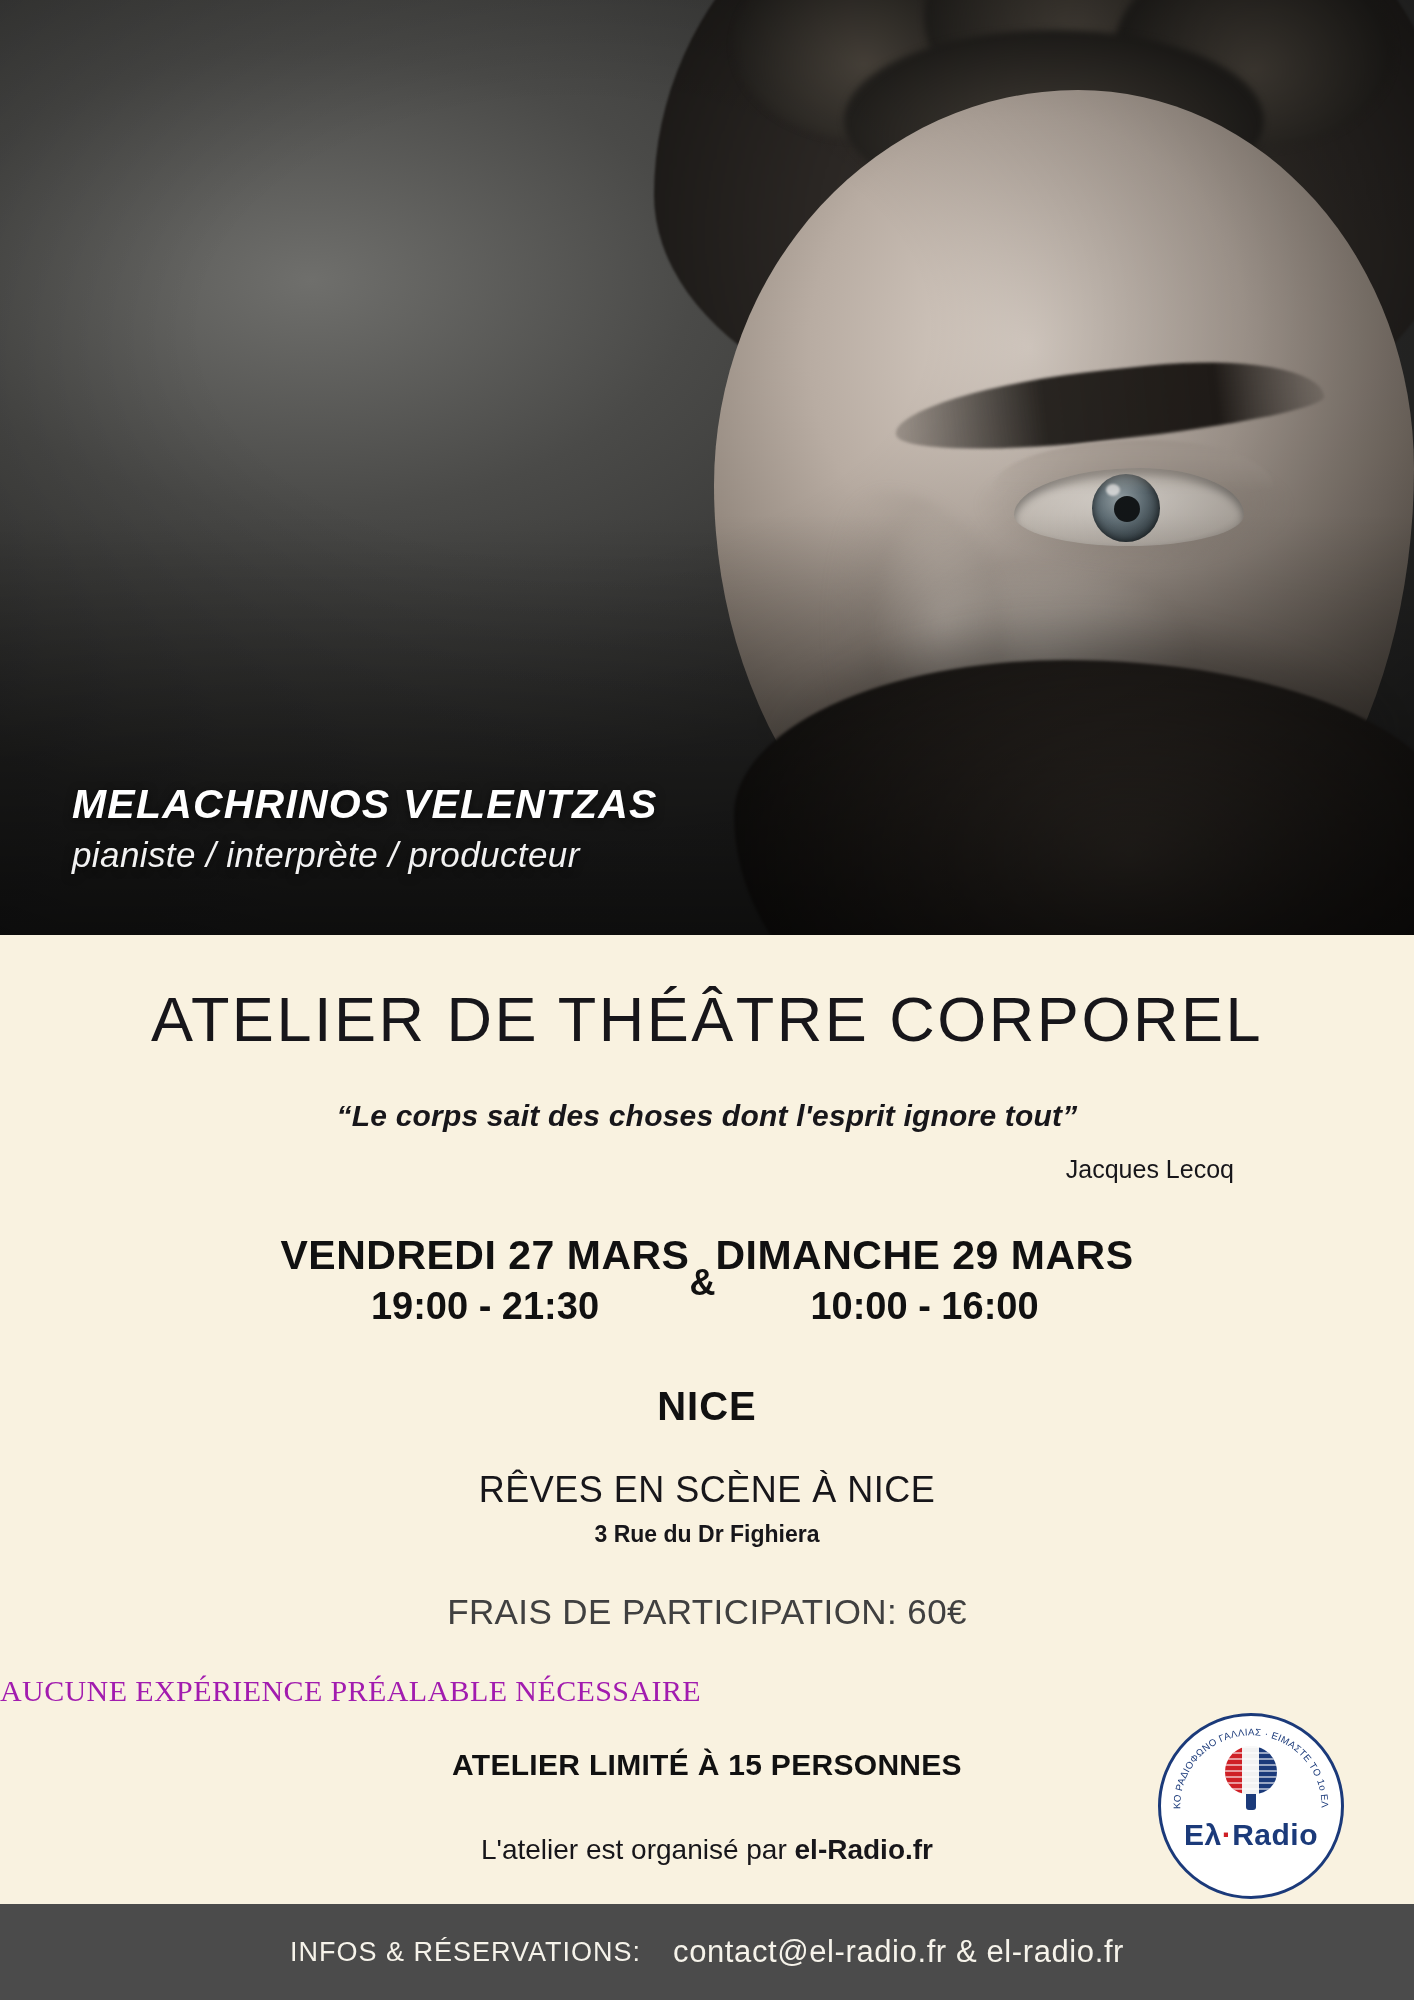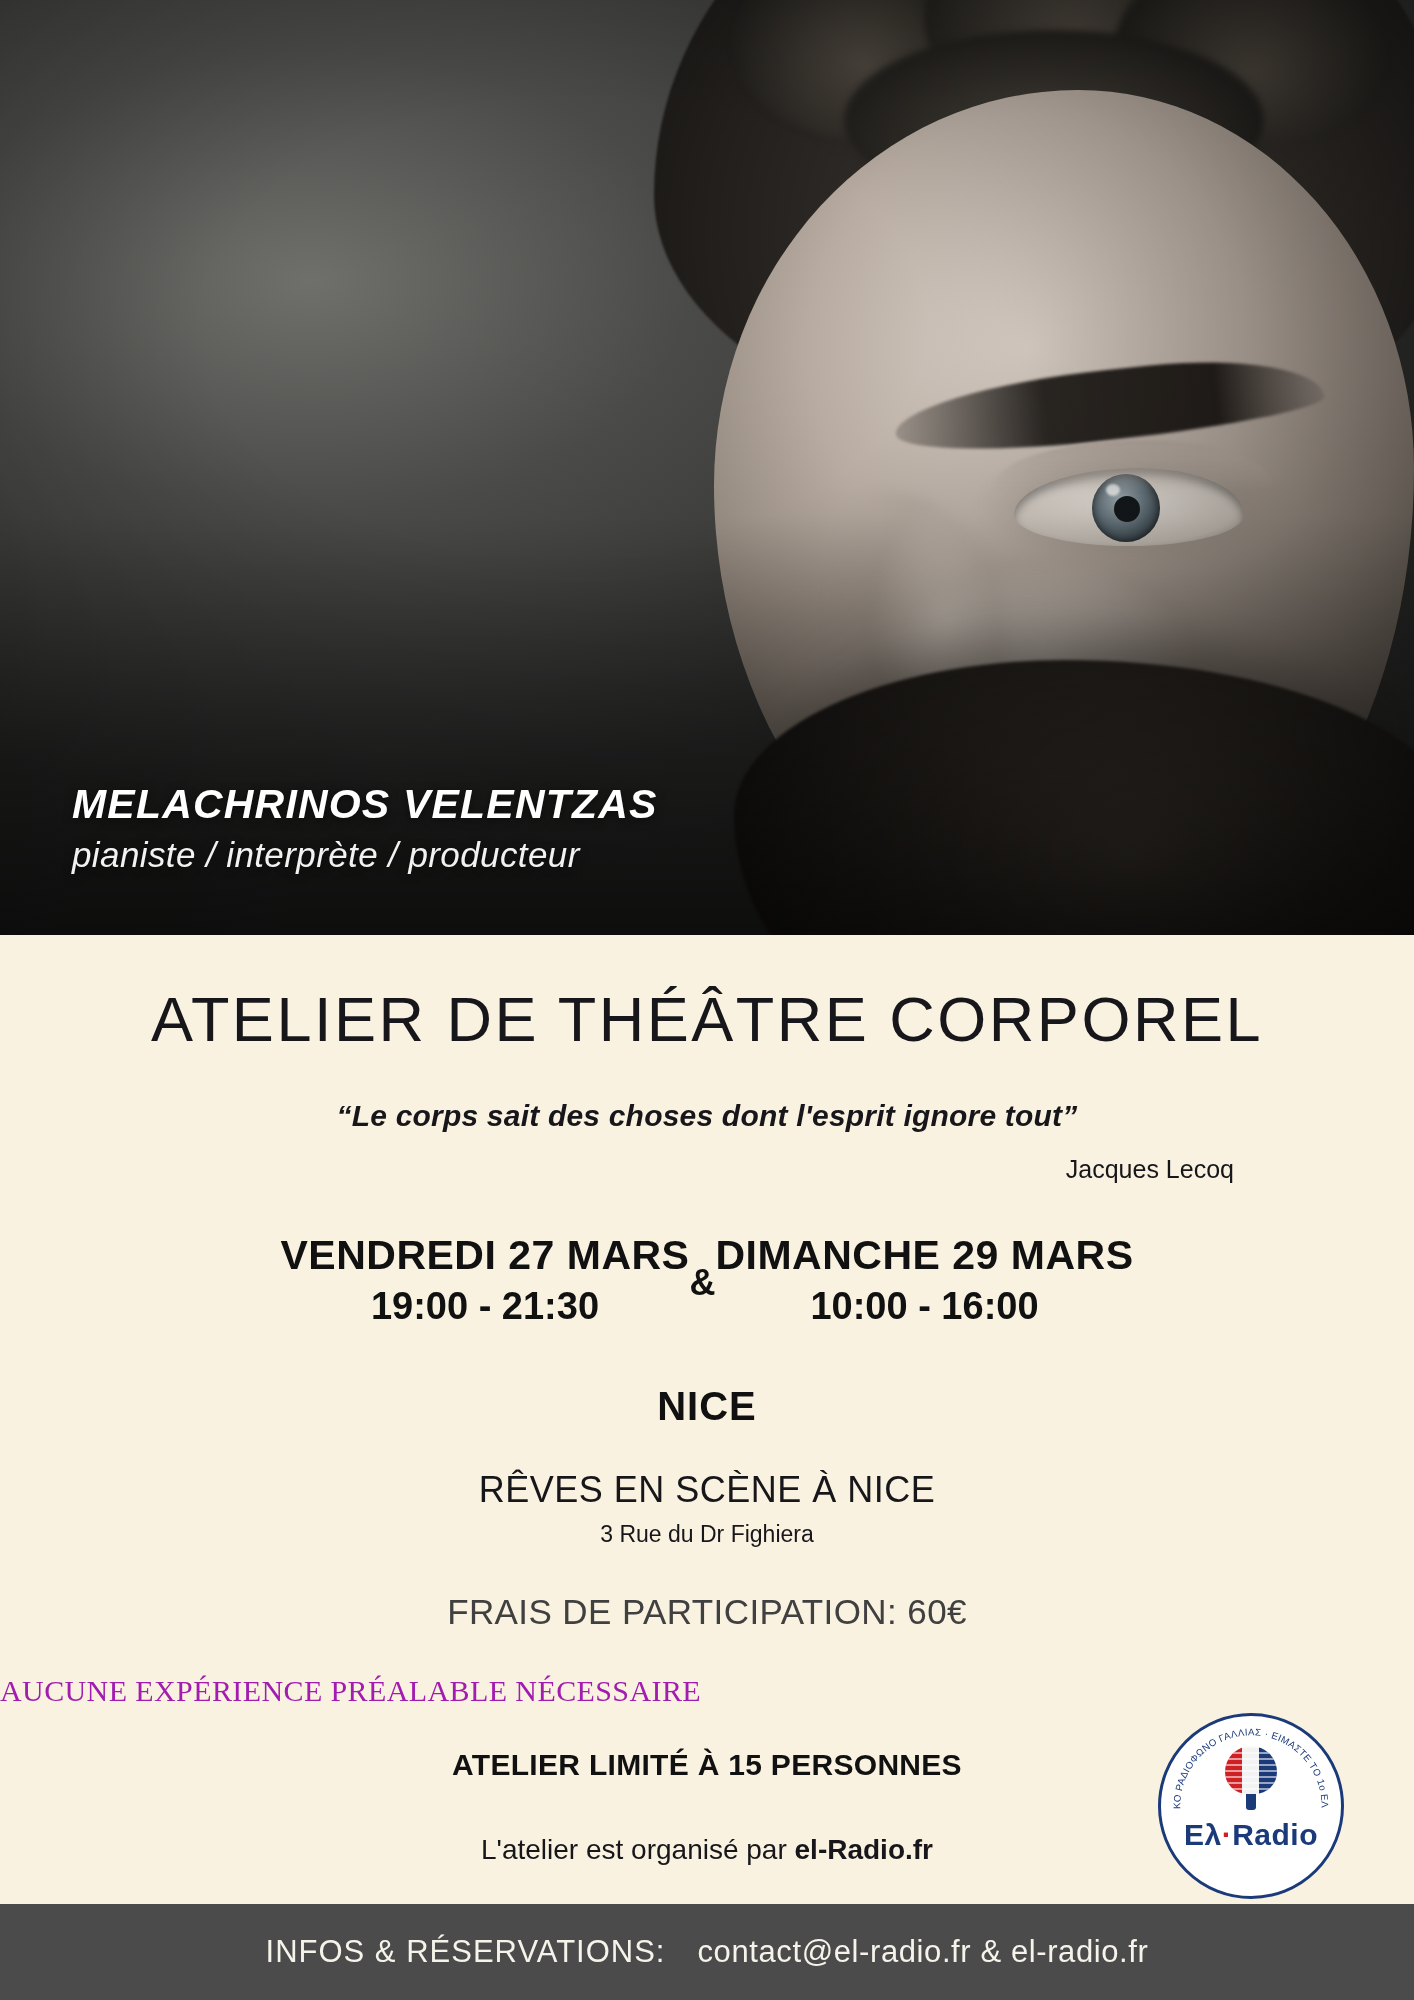--- a/index.html
+++ b/index.html
@@ -287,21 +287,21 @@
   .venue {
     text-align: center;
     font-size: 36px;
     color: #17161a;
     margin-top: 40px;
     letter-spacing: 0.5px;
   }
   .venue-address {
     text-align: center;
     font-size: 23px;
-    font-weight: normal;
+    font-weight: bold;
     color: #17161a;
     margin-top: 10px;
   }
   .fee {
     text-align: center;
     font-size: 35px;
     color: #404040;
     margin-top: 44px;
     letter-spacing: 0.4px;
   }
@@ -405,21 +405,21 @@
     width: 1414px;
     height: 96px;
     background: #4b4b4b;
     display: flex;
     align-items: center;
     justify-content: center;
     gap: 14px;
   }
   .footer-label {
     color: #f6f3ea;
-    font-size: 31px;
+    font-size: 27px;
     letter-spacing: 1px;
   }
   .footer-contact {
     color: #f6f3ea;
     font-size: 31px;
     letter-spacing: 0.6px;
     padding-left: 18px;
   }
 </style>
 </head>

